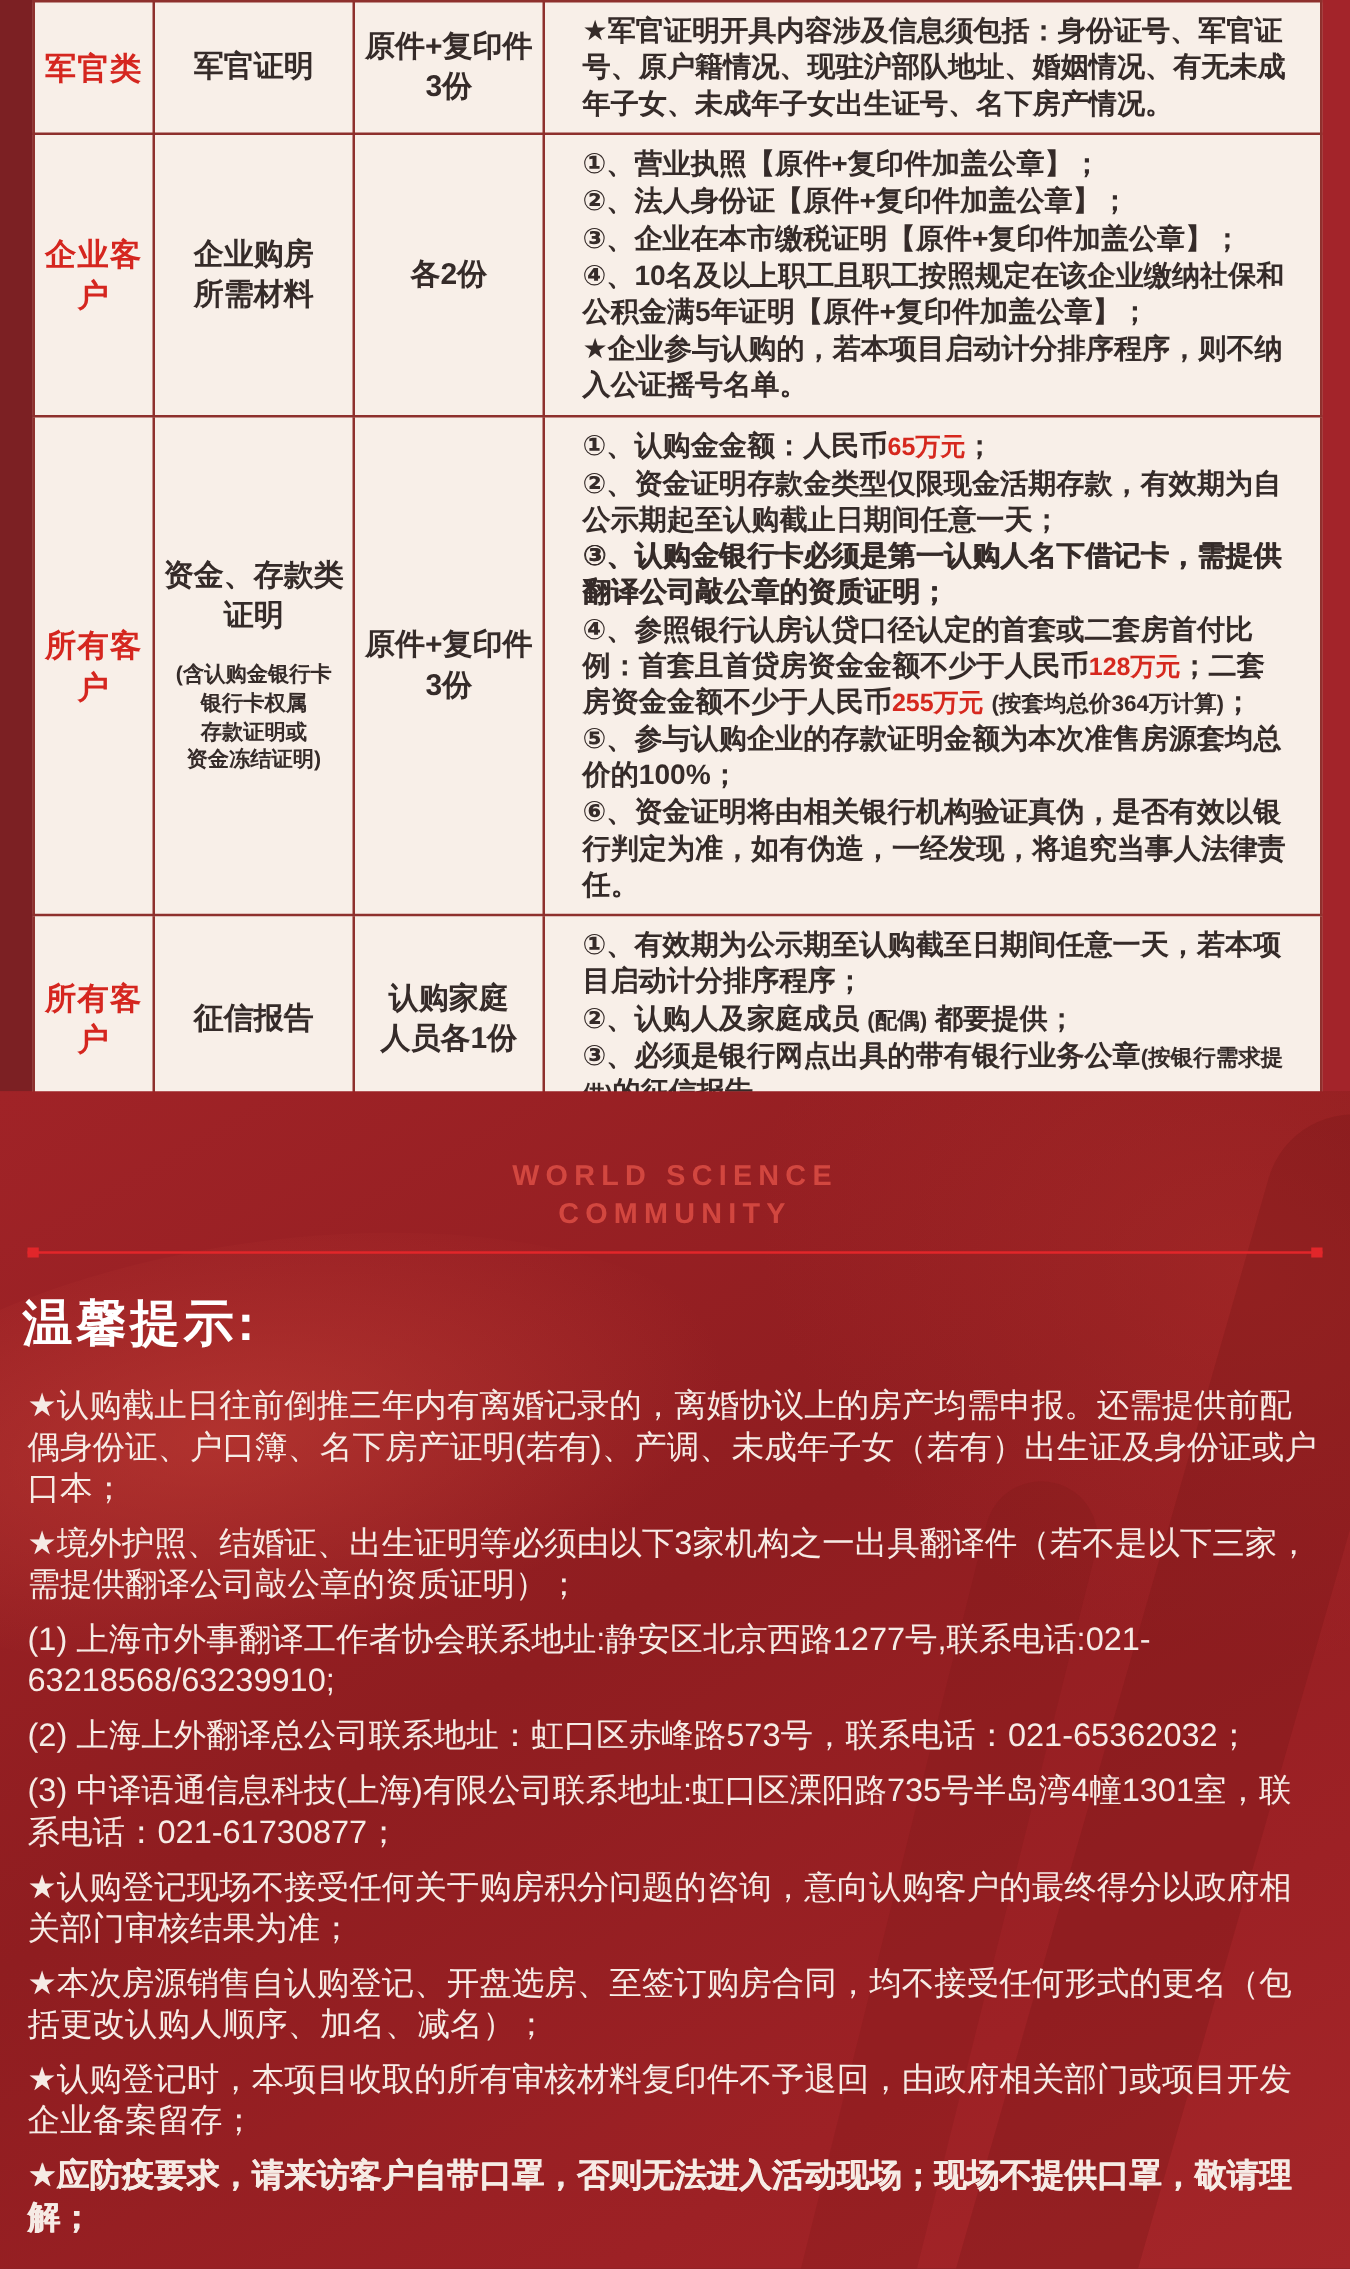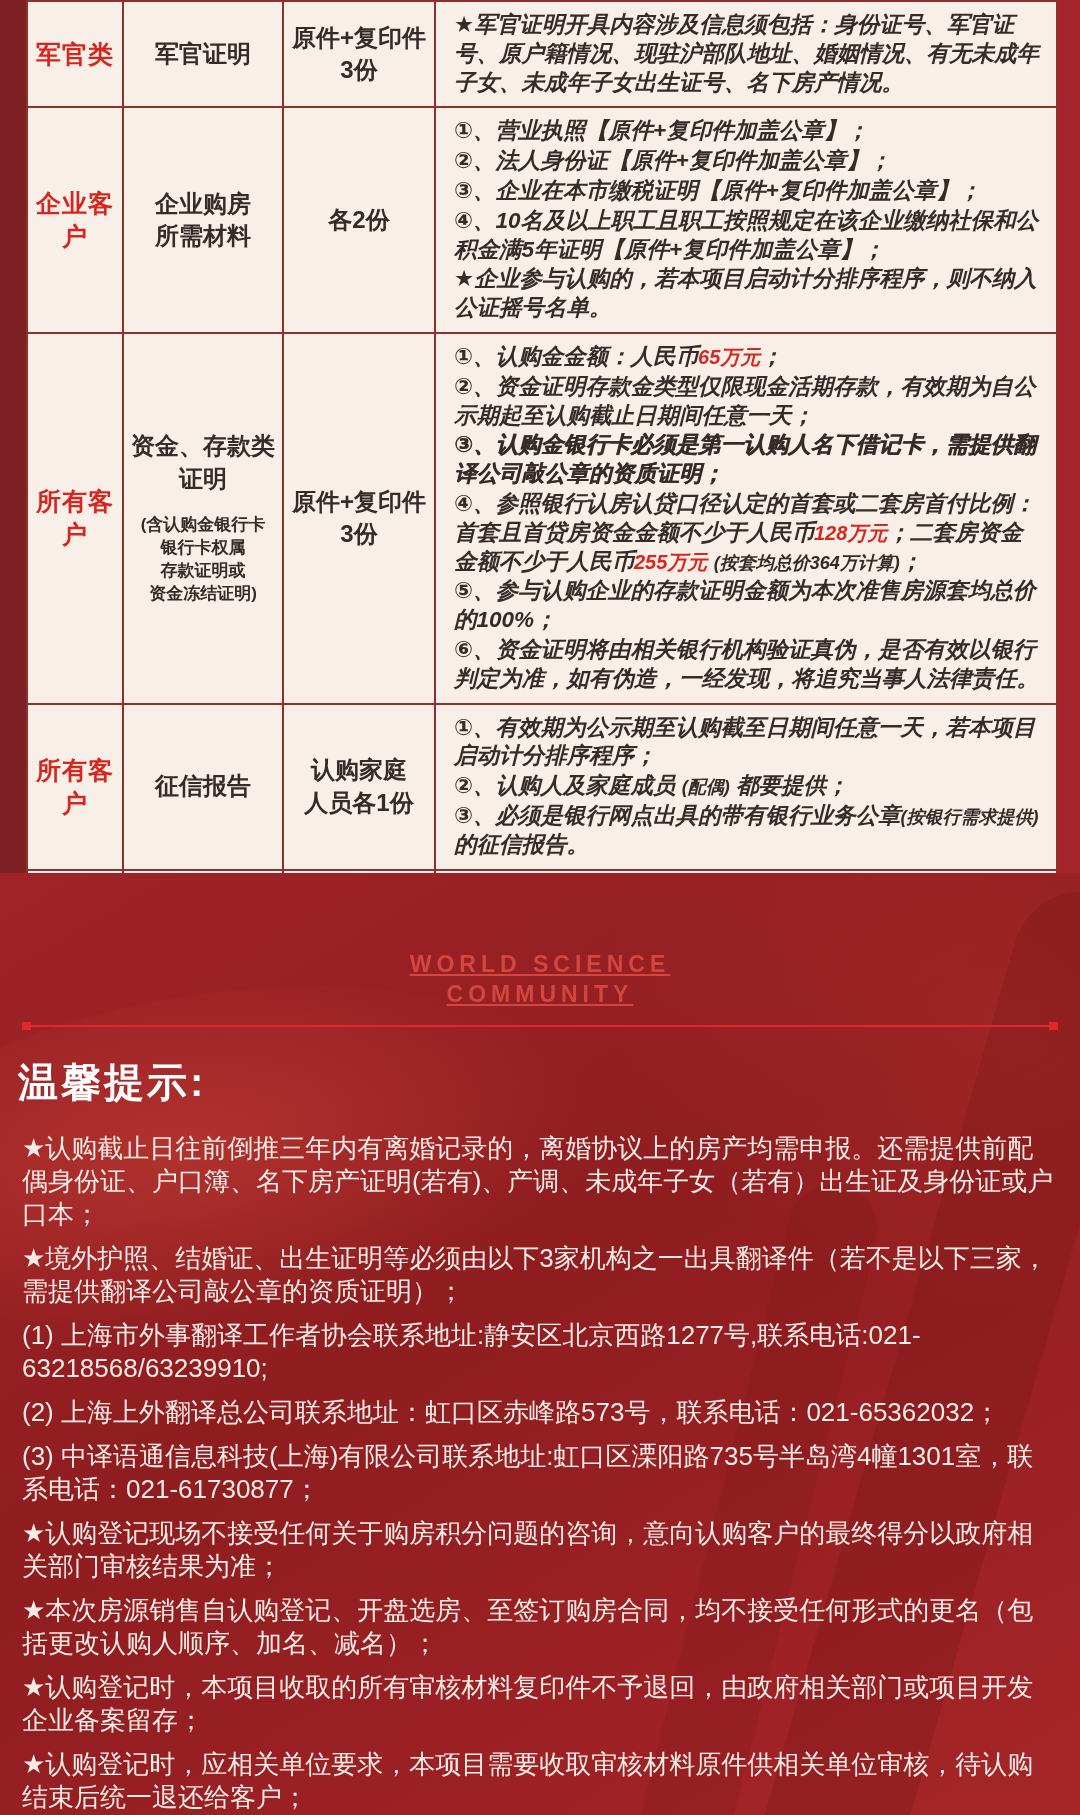--- a/index.html
+++ b/index.html
@@ -49,21 +49,21 @@
     white-space:pre-line;line-height:1.35;padding:2px;
   }
   td.mat .note{
     display:block;font-size:17px;font-weight:bold;line-height:1.35;
     margin-top:19px;white-space:pre-line;
   }
   td.det{
     font-size:22.5px;font-weight:bold;line-height:1.28;
     padding:8px 10px 8px 14px;text-align:left;
   }
-  td.det .dline{margin:1px 4px;font-style:italic;}
+  td.det .dline{margin:1px 16px;}
   td.det span.hl{color:var(--hl-red);font-size:20px;line-height:1;}
   td.det span.sm{font-size:18px;}
   td.det span.b{font-weight:900;text-shadow:0.6px 0 0 currentColor;}
   
   .bottom{
     position:relative;height:942px;overflow:hidden;
     background:linear-gradient(150deg,#a02327 0%,#8f1d20 45%,#9d2125 78%,#a52629 100%);
     padding:0 18px;
   }
   .swirl{position:absolute;pointer-events:none;}
@@ -79,23 +79,23 @@
   }
   .swirl.streak1{
     right:60px;top:0;width:140px;height:1100px;background:rgba(115,20,22,.28);
     transform:rotate(16deg);border-radius:70px;
   }
   .swirl.streak2{
     right:300px;top:300px;width:90px;height:900px;background:rgba(120,22,24,.22);
     transform:rotate(14deg);border-radius:45px;
   }
   .watermark{
-    position:relative;text-align:center;padding-top:76px;
+    position:relative;text-align:center;padding-top:52px;
     color:rgba(229,84,74,.75);font-size:23px;font-weight:bold;
-    letter-spacing:5px;line-height:30px;text-decoration:underline;
+    letter-spacing:5px;line-height:30px;
   }
   .divider{
     position:relative;height:2px;margin:16px 4px 0;
     background:var(--divider);
   }
   .divider .dot{
     position:absolute;top:-3px;width:9px;height:8px;background:var(--divider);
   }
   .divider .dot.l{left:0;}
   .divider .dot.r{right:0;}
@@ -209,18 +209,17 @@
 
     <div class="tips">
         <p>★认购截止日往前倒推三年内有离婚记录的，离婚协议上的房产均需申报。还需提供前配偶身份证、户口簿、名下房产证明(若有)、产调、未成年子女（若有）出生证及身份证或户口本；</p>
         <p>★境外护照、结婚证、出生证明等必须由以下3家机构之一出具翻译件（若不是以下三家，需提供翻译公司敲公章的资质证明）；</p>
         <p>(1) 上海市外事翻译工作者协会联系地址:静安区北京西路1277号,联系电话:021-63218568/63239910;</p>
         <p>(2) 上海上外翻译总公司联系地址：虹口区赤峰路573号，联系电话：021-65362032；</p>
         <p>(3) 中译语通信息科技(上海)有限公司联系地址:虹口区溧阳路735号半岛湾4幢1301室，联系电话：021-61730877；</p>
         <p>★认购登记现场不接受任何关于购房积分问题的咨询，意向认购客户的最终得分以政府相关部门审核结果为准；</p>
         <p>★本次房源销售自认购登记、开盘选房、至签订购房合同，均不接受任何形式的更名（包括更改认购人顺序、加名、减名）；</p>
         <p>★认购登记时，本项目收取的所有审核材料复印件不予退回，由政府相关部门或项目开发企业备案留存；</p>
-        <p>★认购登记时，应相关单位要求，本项目需要收取审核材料原件供相关单位审核，待认购结束后统一退还给客户；</p>
         <p class="bold">★应防疫要求，请来访客户自带口罩，否则无法进入活动现场；现场不提供口罩，敬请理解；</p>
       </div>
   </div>
 
 </div>
 
 </body></html>

